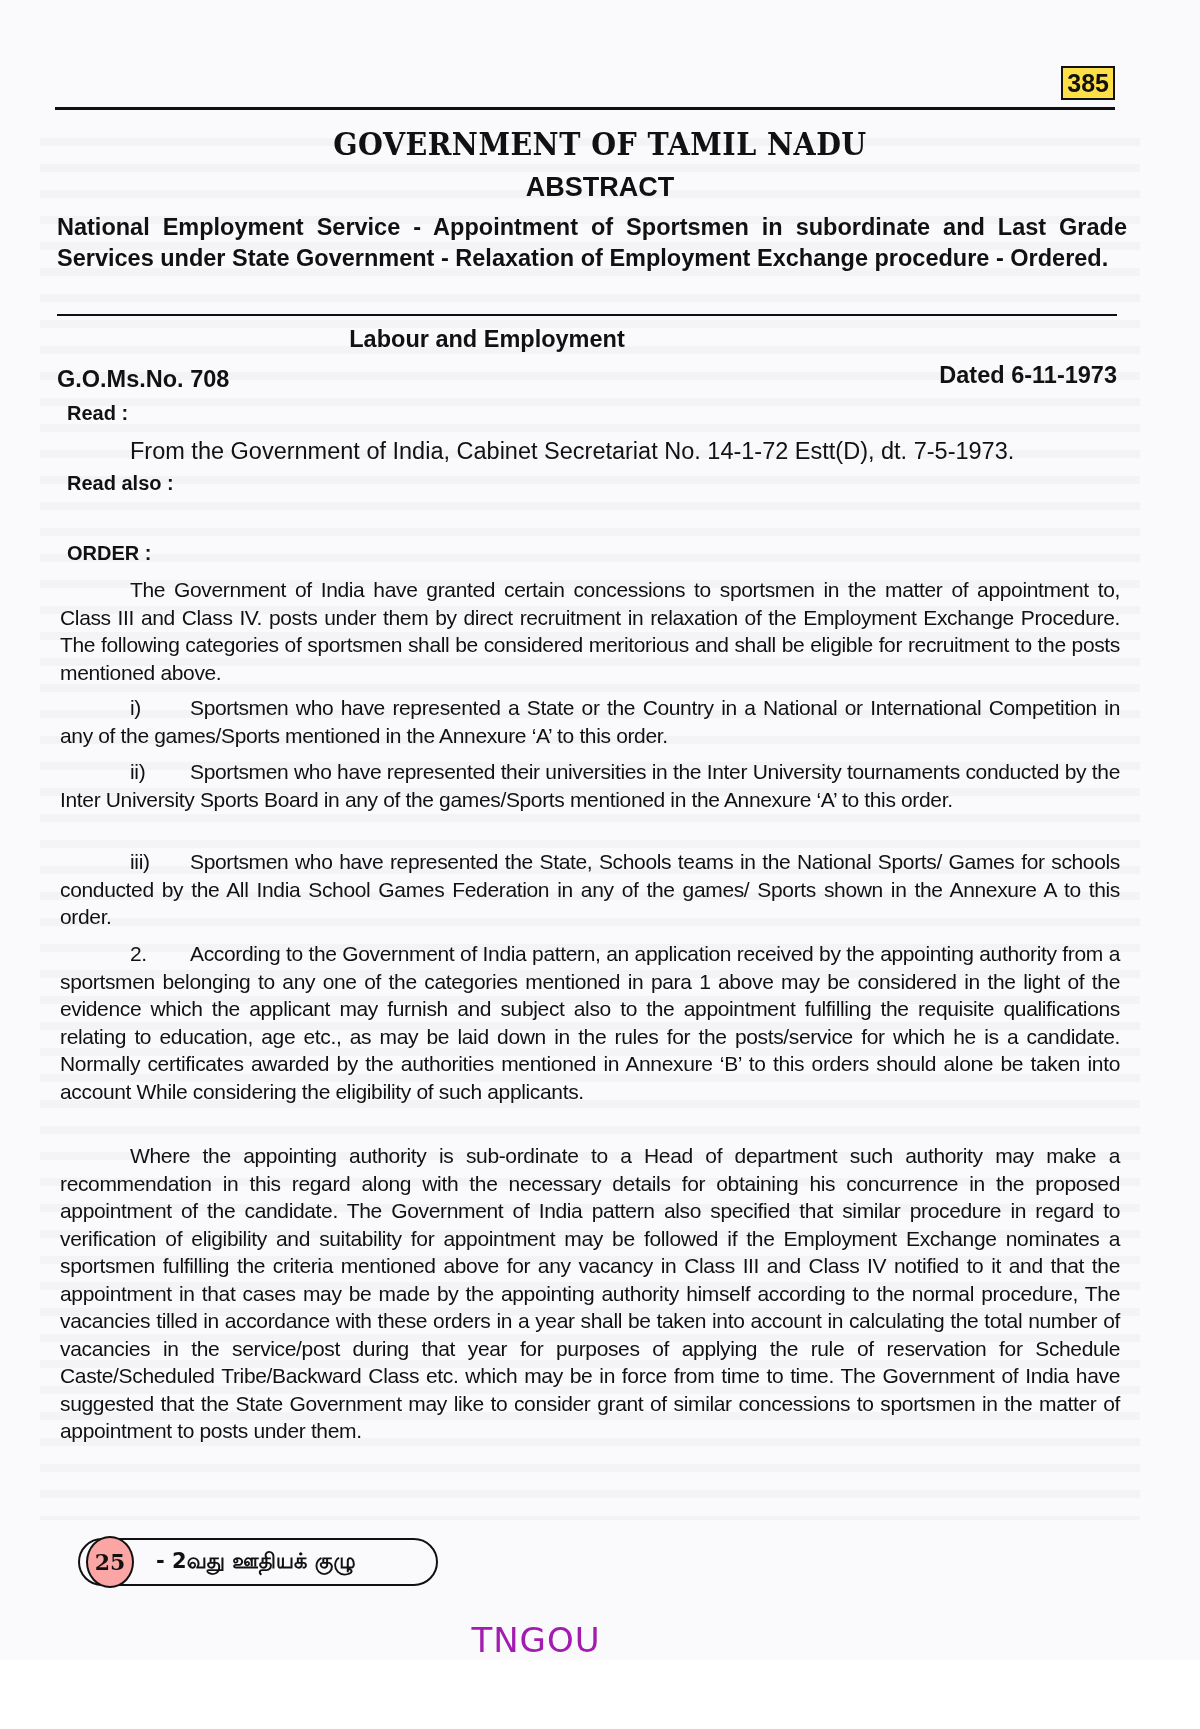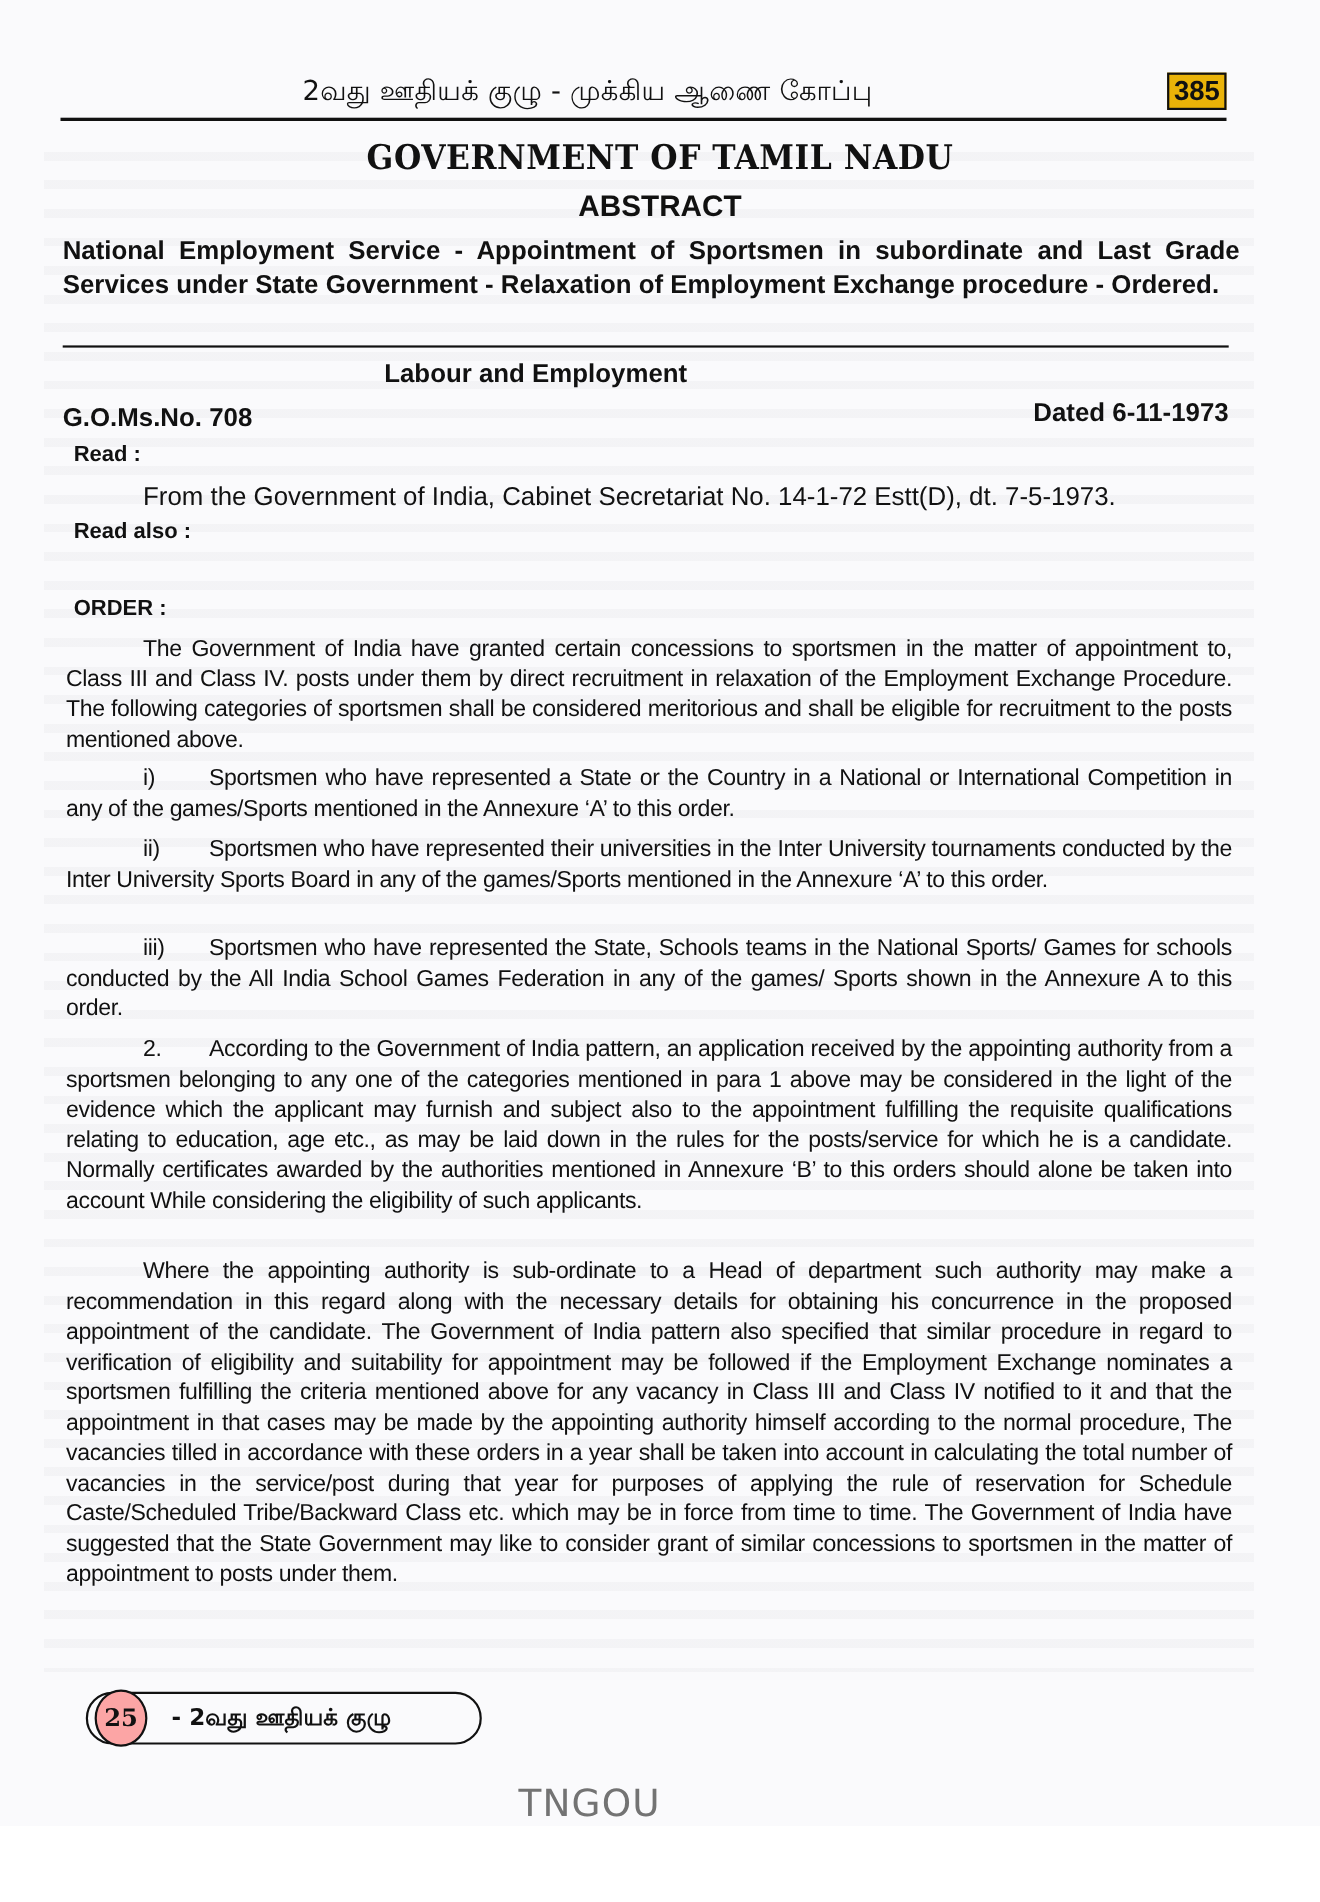--- a/index.html
+++ b/index.html
@@ -45,21 +45,21 @@
       letter-spacing: 0.2px;
     }
     .running-head .page-num {
       position: absolute;
       right: 0; top: 4px;
       border: 2px solid #111;
       padding: 0 4px;
       font-size: 25px;
       font-weight: bold;
       line-height: 30px;
-      background: #eab308;
+      background: #fde047;
     }
     .rule-top {
       position: absolute;
       left: 55px; top: 107px;
       width: 1060px;
       height: 3px;
       background: #111;
     }
     .gov-title {
       position: absolute;
@@ -181,38 +181,37 @@
       font-size: 21px;
     }
     .watermark {
       position: absolute;
       left: 0; top: 1620px;
       width: 1072px;
       text-align: center;
       font-family: "DejaVu Sans", sans-serif;
       font-size: 34px;
       letter-spacing: 1px;
-      color: #737373;
+      color: #a21caf;
     }
     .bottom-band {
       position: absolute;
       left: 0; top: 1660px;
       width: 1200px;
       height: 69px;
       background: #ffffff;
     }
   </style>
 </head>
 <body>
 
 <div class="page">
   <div class="show-through"></div>
 
   <div class="running-head">
-    <span class="head-title">2வது ஊதியக் குழு - முக்கிய ஆணை கோப்பு</span>
     <span class="page-num">385</span>
   </div>
   <div class="rule-top"></div>
 
   <div class="gov-title">GOVERNMENT OF TAMIL NADU</div>
   <div class="abstract">ABSTRACT</div>
   <div class="subject">National Employment Service - Appointment of Sportsmen in subordinate and Last Grade Services under State Government - Relaxation of Employment Exchange procedure - Ordered.</div>
   <div class="rule-mid"></div>
 
   <div class="dept">Labour and Employment</div>

